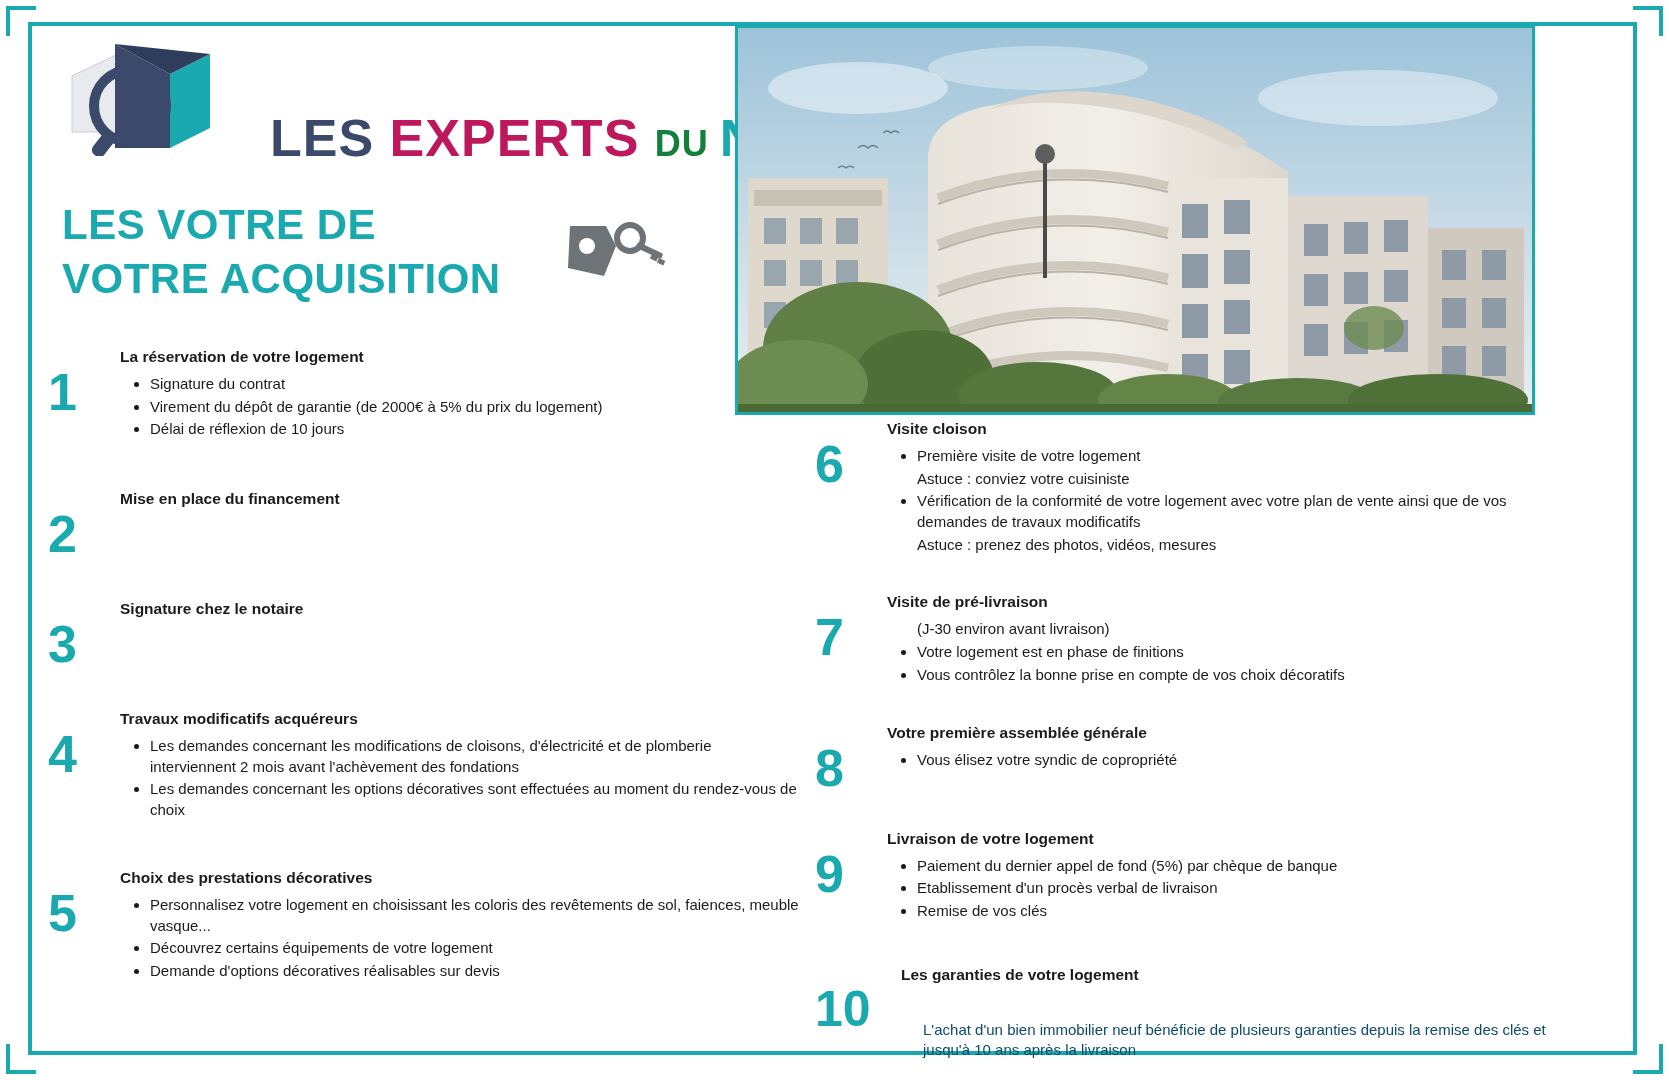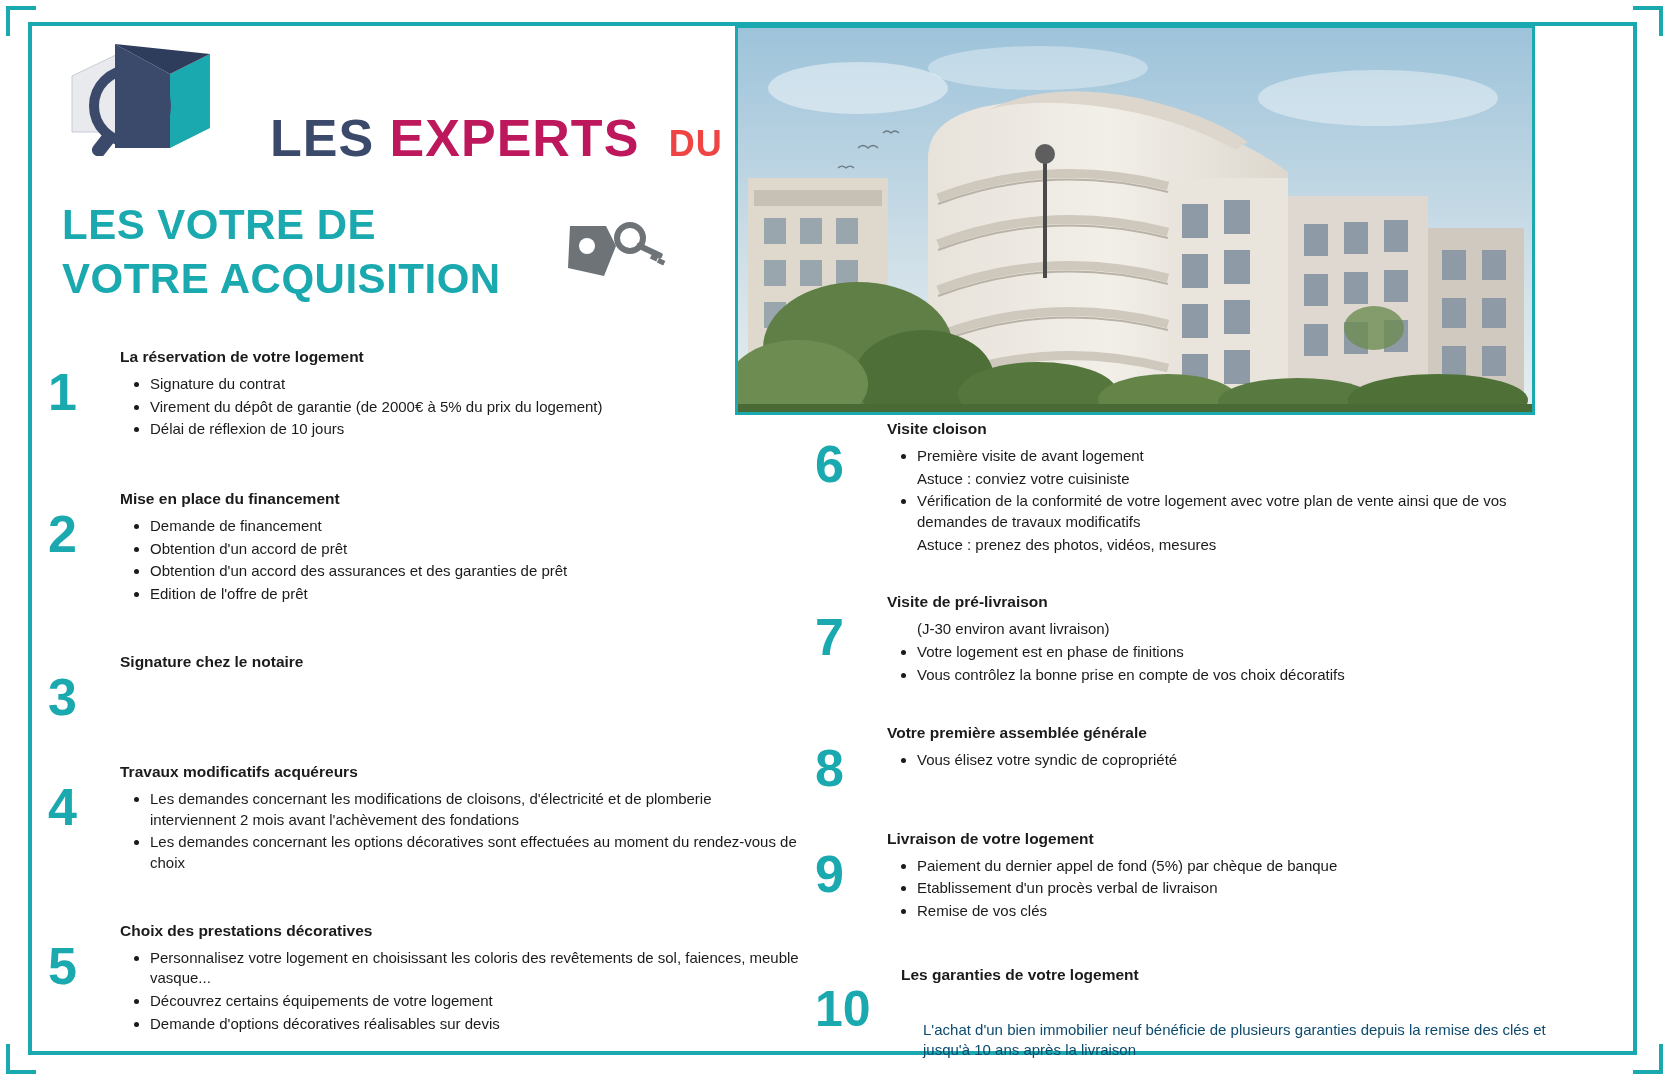--- a/index.html
+++ b/index.html
@@ -55,21 +55,21 @@
     position: absolute;
     left: 210px;
     top: 72px;
     font-size: 52px;
     font-weight: bold;
     letter-spacing: 1px;
     white-space: nowrap;
   }
   .logo-les { color: #3b4a6b; }
   .logo-experts { color: #be185d; }
-  .logo-du { color: #ef4444; font-size: 36px; margin-left: 14px; }
+  .logo-du { color: #15803d; font-size: 36px; }
   .logo-neuf { color: #1aa9ae; }
 
   
   .title {
     position: absolute;
     left: 62px;
     top: 198px;
     width: 660px;
     color: #1aa9ae;
     font-size: 42px;
@@ -314,26 +314,20 @@
           <li>Virement du dépôt de garantie (de 2000€ à 5% du prix du logement)</li>
           <li>Délai de réflexion de 10 jours</li>
         </ul>
       </div>
     </div>
 
     <div class="step" style="margin-top:42px">
       <div class="step-num">2</div>
       <div class="step-body">
         <div class="step-title">Mise en place du financement</div>
-        <ul class="bullets">
-          <li>Demande de financement</li>
-          <li>Obtention d'un accord de prêt</li>
-          <li>Obtention d'un accord des assurances et des garanties de prêt</li>
-          <li>Edition de l'offre de prêt</li>
-        </ul>
       </div>
     </div>
 
     <div class="step" style="margin-top:40px">
       <div class="step-num">3</div>
       <div class="step-body">
         <div class="step-title">Signature chez le notaire</div>
       </div>
     </div>
 
@@ -362,21 +356,21 @@
 
   </div>
 
   <div class="col-right">
 
     <div class="step">
       <div class="step-num">6</div>
       <div class="step-body">
         <div class="step-title">Visite cloison</div>
         <ul class="bullets">
-          <li>Première visite de avant logement</li>
+          <li>Première visite de votre logement</li>
           <li class="nobullet">Astuce : conviez votre cuisiniste</li>
           <li>Vérification de la conformité de votre logement avec votre plan de vente ainsi que de vos demandes de travaux modificatifs</li>
           <li class="nobullet">Astuce : prenez des photos, vidéos, mesures</li>
         </ul>
       </div>
     </div>
 
     <div class="step" style="margin-top:30px">
       <div class="step-num">7</div>
       <div class="step-body">

